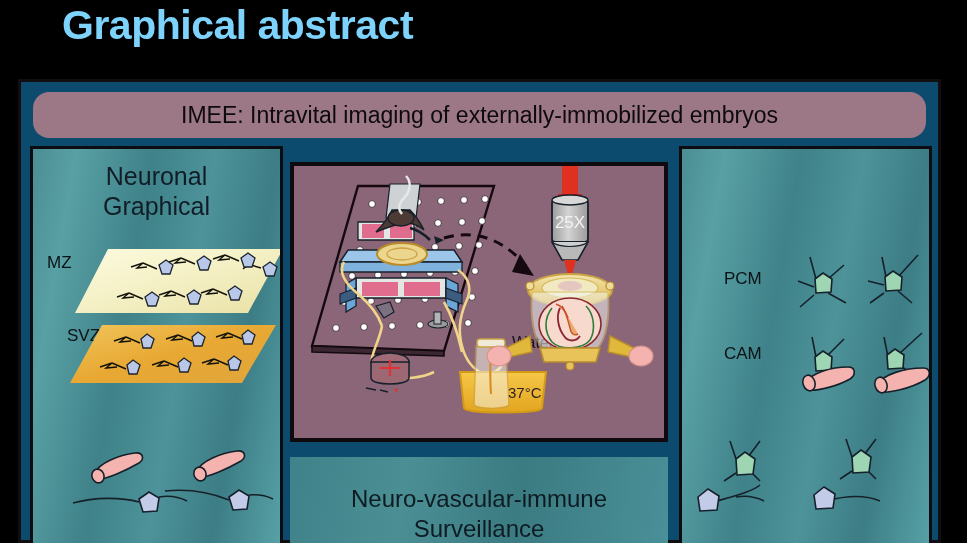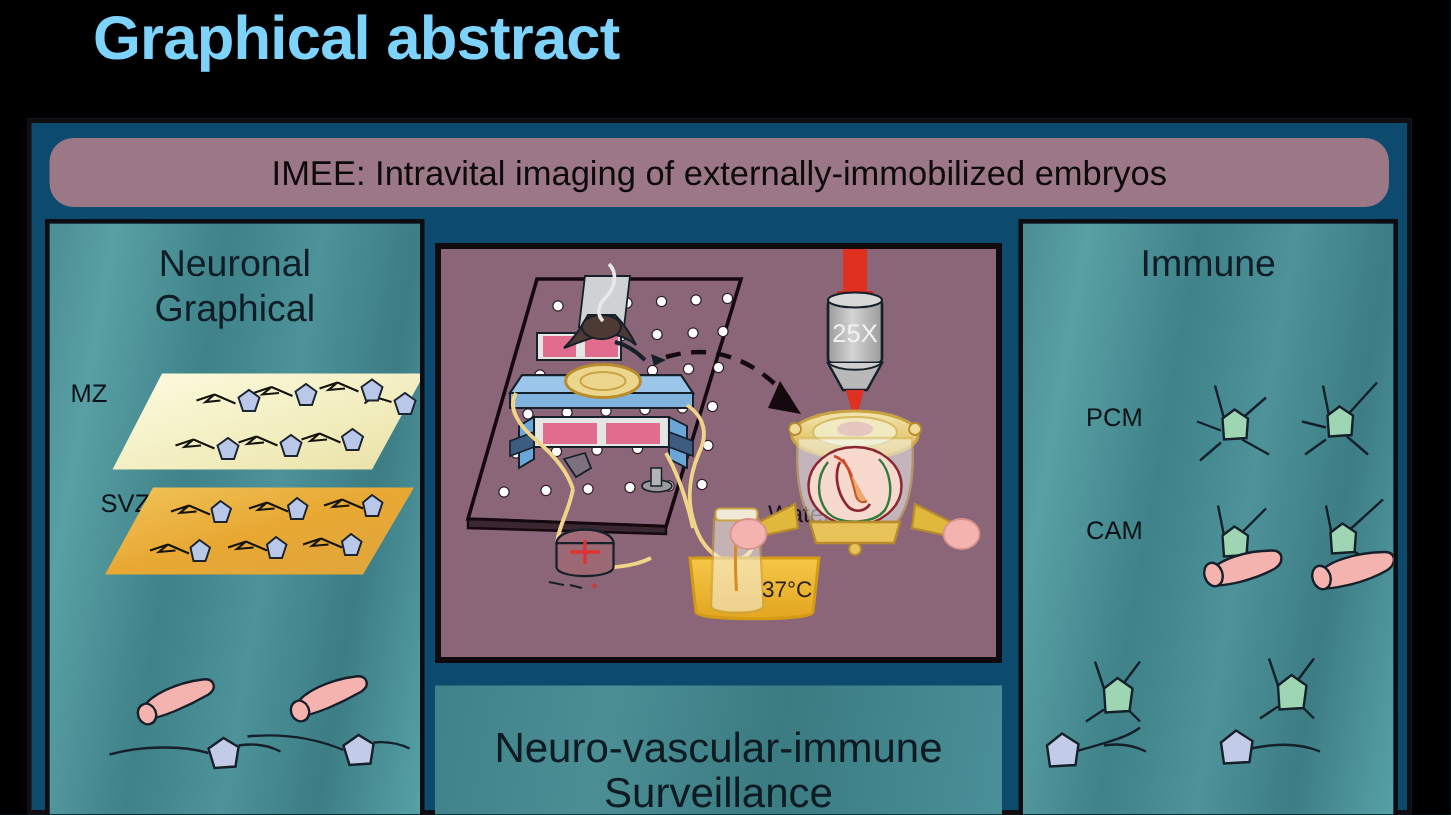--- a/index.html
+++ b/index.html
@@ -66,21 +66,21 @@
   }
 
   
   #bottom-caption {
     position:absolute; left:269px; top:375px;
     width:378px; height:86px;
     background:linear-gradient(100deg,#3f8289 0%,#4b8f95 30%,#3b7b82 60%,#4a9098 100%);
     display:flex; align-items:center; justify-content:center; text-align:center;
   }
   #bottom-caption .txt {
-    font-size:28px; line-height:30px; color:#0e1b22;margin-top:28px;
+    font-size:24px; line-height:30px; color:#0e1b22;margin-top:28px;
   }
 
   svg { display:block; }
   .nowrap { white-space:nowrap; }
 </style>
 </head>
 <body>
 
 <div id="stage">
 
@@ -174,21 +174,20 @@
             <path d="M120,58 C132,56 140,58 148,62"></path>
             <path d="M126,52 C146,50 168,52 190,61"></path>
             <path d="M210,56 C220,55 228,57 234,60"></path>
           </g>
         </g>
       </svg>
     </div>
 
     <div id="panel-right" class="side-panel">
       <div class="panel-heading">
-        <div>Immune</div>
       </div>
 
       <div class="layer-label" style="left:42px; top:120px;">PCM</div>
       <div class="layer-label" style="left:42px; top:195px;">CAM</div>
 
       <svg width="140" height="70" style="position:absolute; left:112px; top:100px;">
         <g stroke="#16202a" stroke-width="1.6" fill="none">
           <path d="M20,38 l-16,-6 M22,30 l-6,-22 M34,30 l16,-14 M34,44 l18,10 M20,46 l-14,12"></path>
           <path d="M90,36 l-16,-4 M92,28 l-4,-20 M104,28 l20,-22 M104,42 l14,12 M90,44 l-14,10"></path>
         </g>

